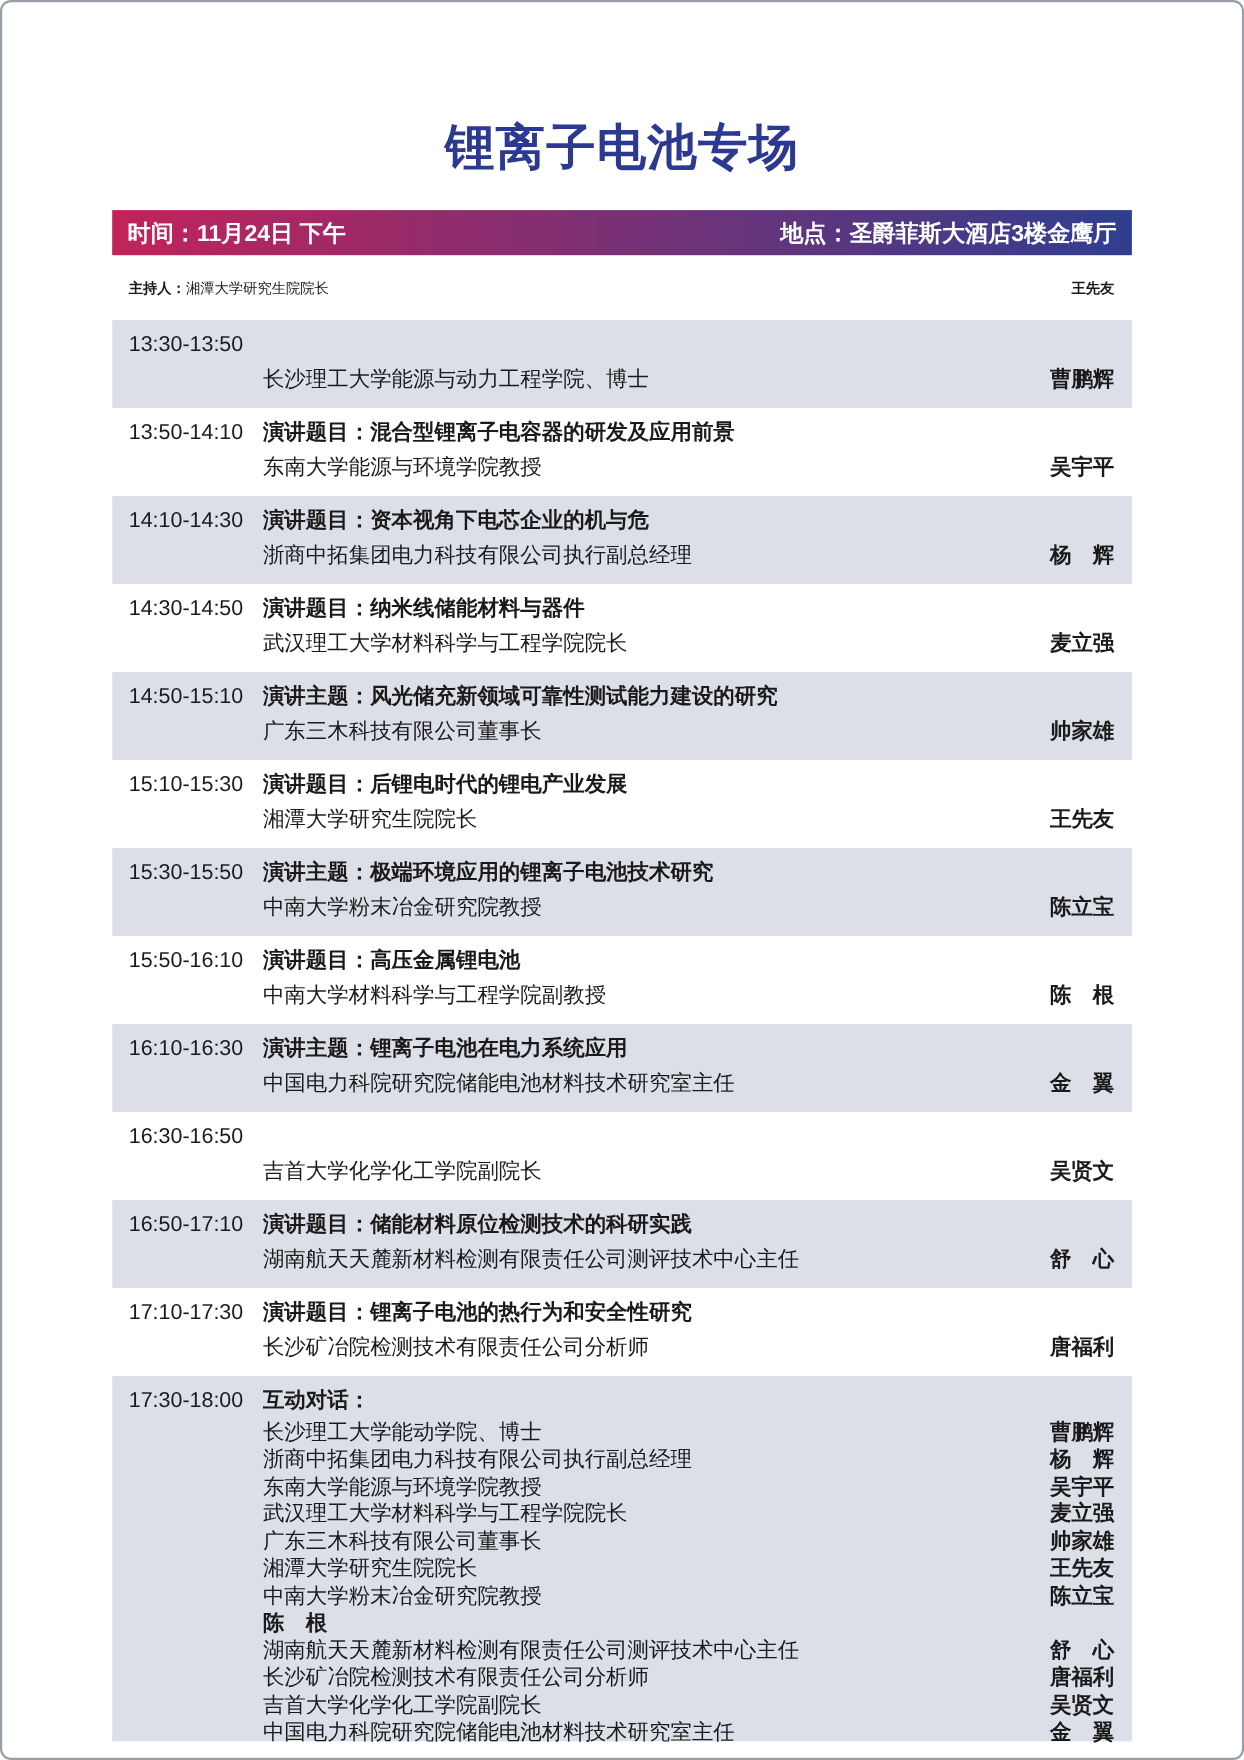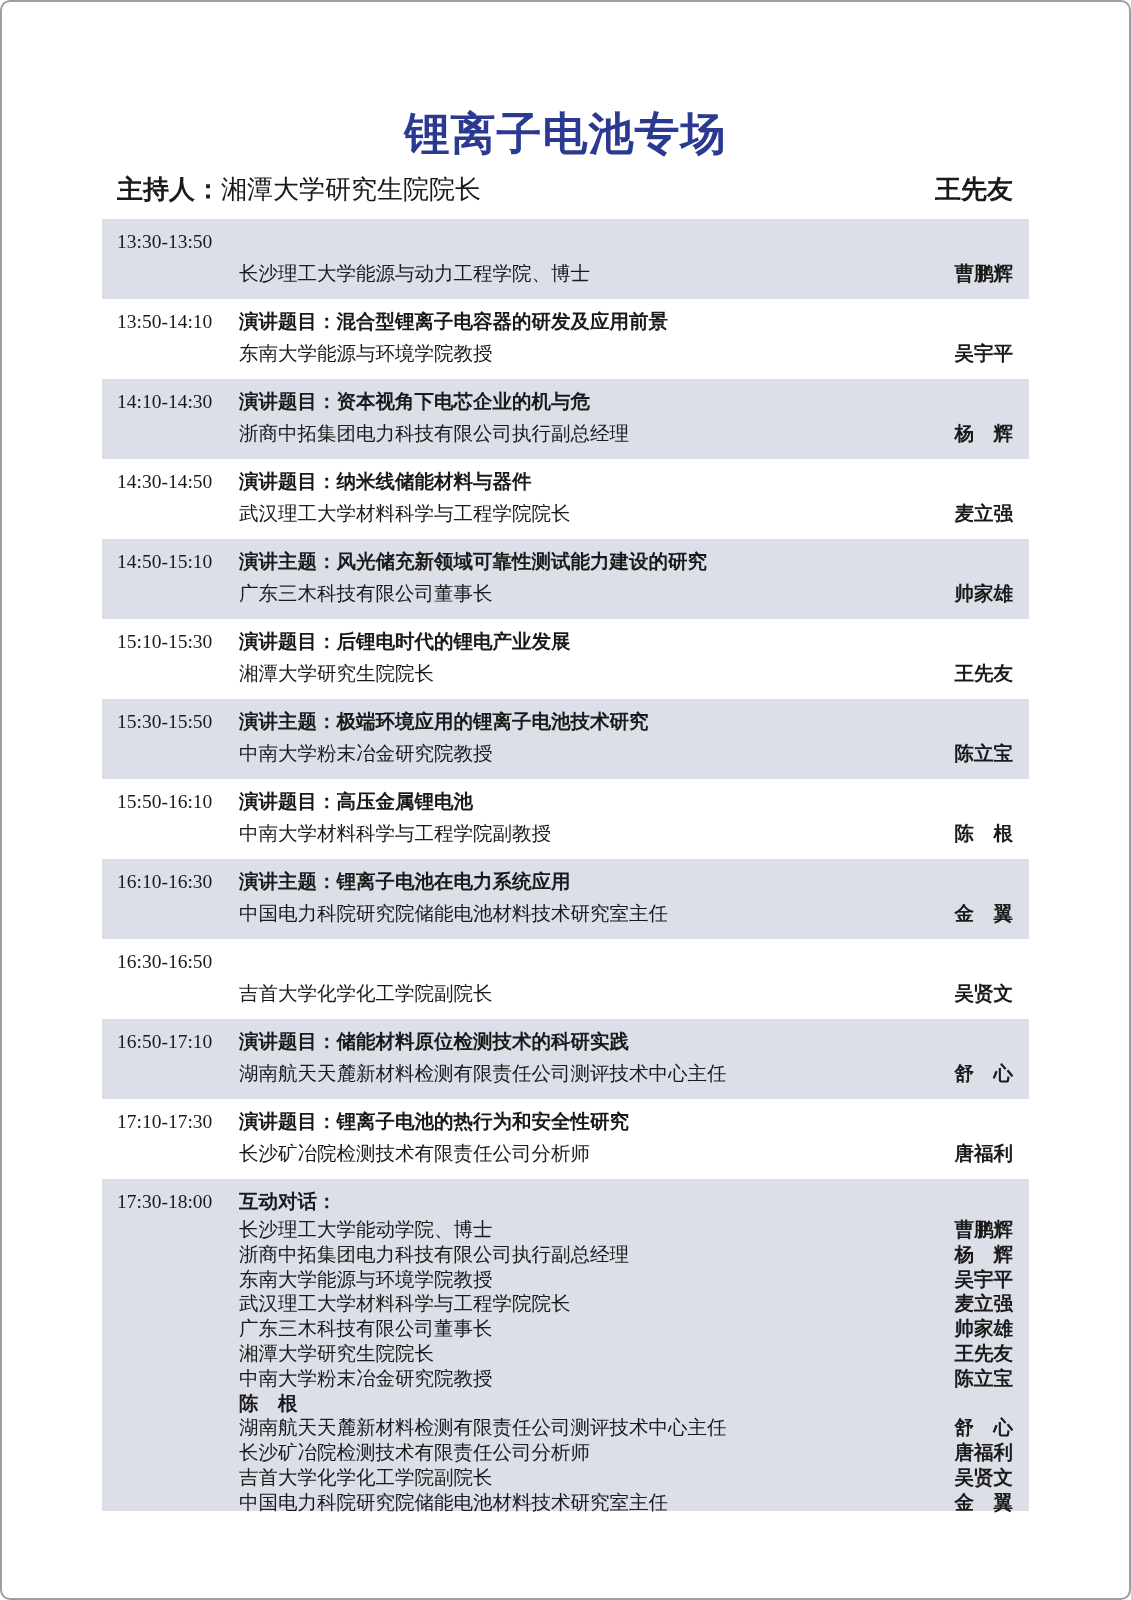--- a/index.html
+++ b/index.html
@@ -3,21 +3,21 @@
 <meta charset="utf-8">
 <style>
   html,body { margin:0; padding:0; background:#ffffff; }
   .page {
     position:relative;
     width:1131px; height:1600px;
     box-sizing:border-box;
     border:2px solid #999fa6;
     border-radius:10px;
     background:#ffffff;
-    font-family:Liberation Serif, serif;
+    font-family:Liberation Sans, sans-serif;
     color:#1a1a1a;
     overflow:hidden;
   }
   .title {
     margin:106px 0 0;
     line-height:52px;
     text-align:center;
     font-size:45px;
     font-weight:bold;
     color:#2b3a90;
@@ -36,21 +36,21 @@
     font-size:21px;
     font-weight:bold;
   }
   .host {
     margin:0 100px;
     height:59px;
     box-sizing:border-box;
     display:flex;
     align-items:center;
     padding:0 16px 0 15px;
-    font-size:26px;
+    font-size:13px;
   }
   .host-label { font-weight:bold; }
   .host-name { margin-left:auto; font-weight:bold; }
   .schedule { margin:0 100px; }
   .session {
     height:80px;
     box-sizing:border-box;
     padding:9px 16px 0 15px;
   }
   .session:nth-child(odd) { background:#dcdfe8; }
@@ -81,20 +81,24 @@
   }
   .p-name { font-weight:bold; white-space:pre; }
 </style>
 </head>
 <body>
 
 <div class="page">
 
   <h1 class="title">锂离子电池专场</h1>
 
+  <div class="band">
+    <span>时间：11月24日 下午</span>
+    <span>地点：圣爵菲斯大酒店3楼金鹰厅</span>
+  </div>
 
   <div class="host">
     <span class="host-label">主持人：</span>
     <span>湘潭大学研究生院院长</span>
     <span class="host-name">王先友</span>
   </div>
 
   <div class="schedule">
 
     <div class="session">

